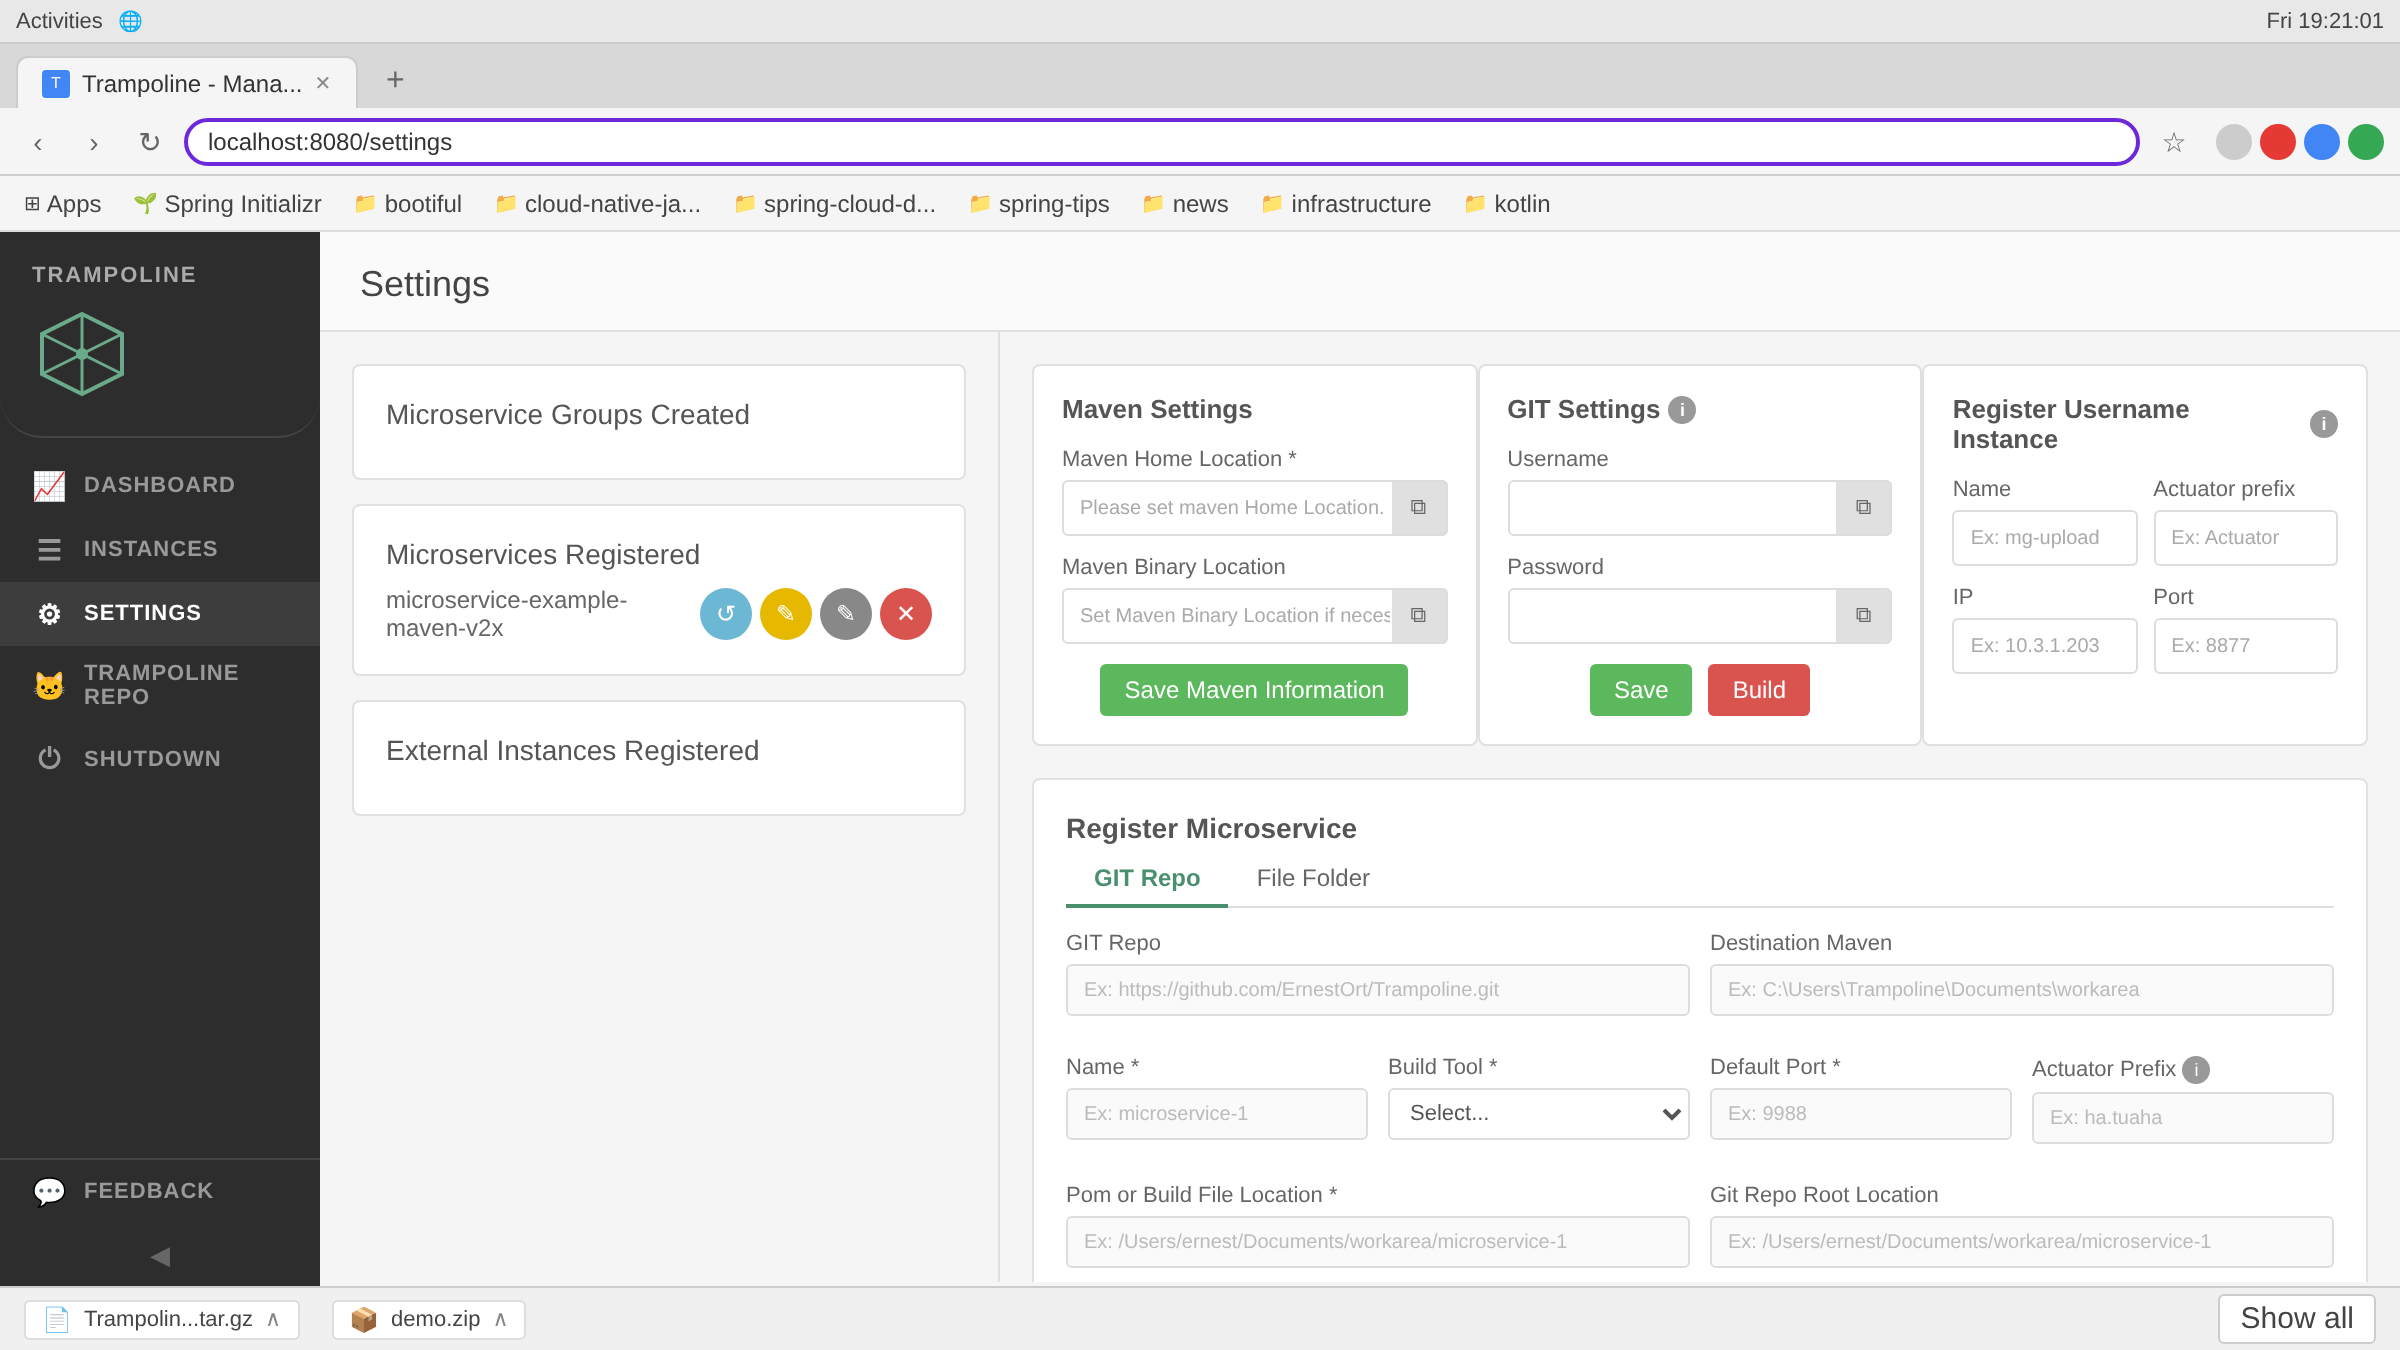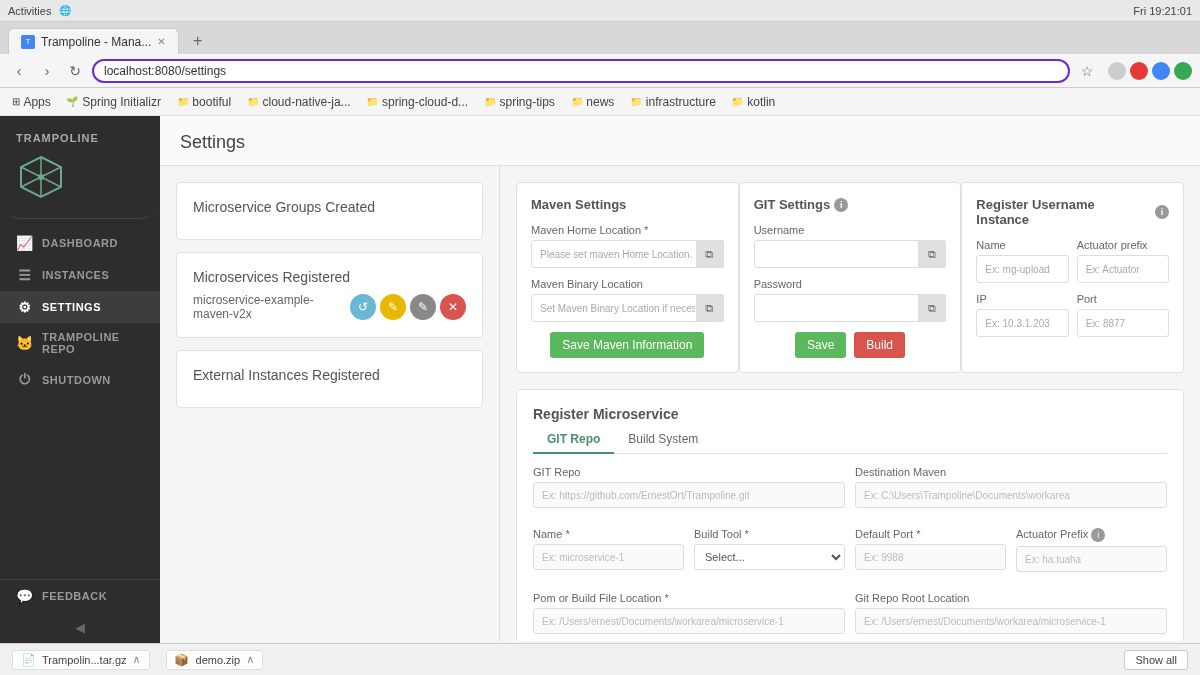--- a/index.html
+++ b/index.html
@@ -81,21 +81,21 @@
     .form-2col { display: grid; grid-template-columns: 1fr 1fr; gap: 10px; margin-bottom: 10px; }
     .form-3col { display: grid; grid-template-columns: 1fr 1fr 1fr 1fr; gap: 10px; margin-bottom: 10px; }
     .form-input-sm { width: 100%; height: 26px; border: 1px solid #ddd; border-radius: 3px; padding: 0 8px; font-size: 11px; color: #555; background: #fafafa; }
     .form-input-sm::placeholder { color: #bbb; font-size: 10px; }
     .select-input { width: 100%; height: 26px; border: 1px solid #ddd; border-radius: 3px; padding: 0 6px; font-size: 11px; color: #555; background: white; }
 
     
     .downloads-bar { height: 32px; background: #f0f0f0; border-top: 1px solid #ccc; display: flex; align-items: center; padding: 0 12px; gap: 16px; font-size: 11px; }
     .download-item { display: flex; align-items: center; gap: 6px; color: #444; padding: 2px 8px; border: 1px solid #ddd; border-radius: 3px; background: white; }
     .download-icon { font-size: 12px; }
-    .show-all-btn { margin-left: auto; padding: 3px 10px; background: white; border: 1px solid #ccc; border-radius: 3px; cursor: pointer; font-size: 11px; color: #444; }
+    .show-all-btn { margin-left: auto; padding: 3px 10px; background: white; border: 1px solid #ccc; border-radius: 3px; cursor: pointer; font-size: 15px; color: #444; }
   </style>
 </head>
 <body>
 
 <div class="browser-topbar">
   <span>Activities</span>
   <span style="margin-left:8px; font-size:10px;">🌐</span>
   <span style="margin-left:auto;">Fri 19:21:01</span>
 </div>
 
@@ -316,21 +316,21 @@
             </div>
           </div>
 
         </div>
 
         <div class="register-microservice">
           <div class="register-title">Register Microservice</div>
 
           <div class="tabs">
             <div class="tab active">GIT Repo</div>
-            <div class="tab">Build System</div>
+            <div class="tab">File Folder</div>
           </div>
 
           <div class="form-2col">
             <div class="form-group">
               <div class="form-label">GIT Repo</div>
               <input class="form-input-sm" placeholder="Ex: https://github.com/ErnestOrt/Trampoline.git" style="">
             </div>
             <div class="form-group">
               <div class="form-label">Destination Maven</div>
               <input class="form-input-sm" placeholder="Ex: C:\Users\Trampoline\Documents\workarea" style="">

